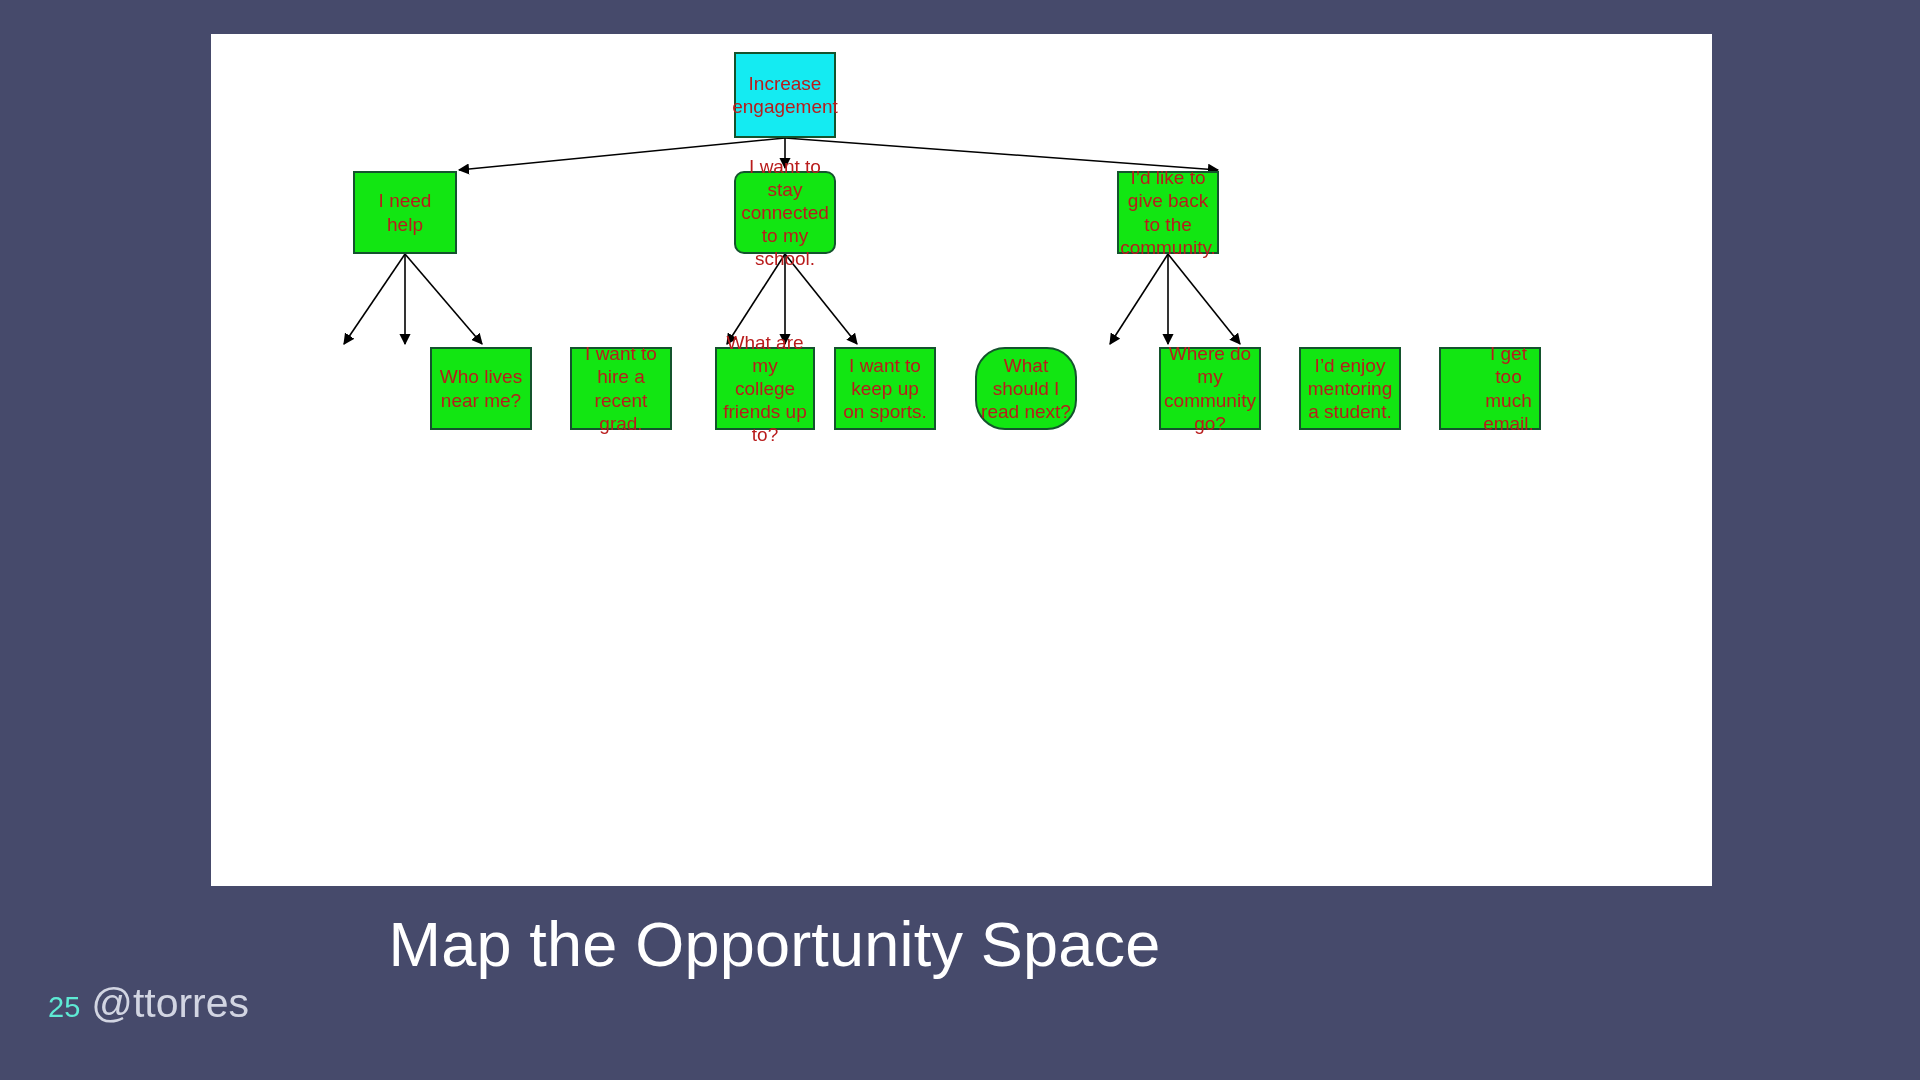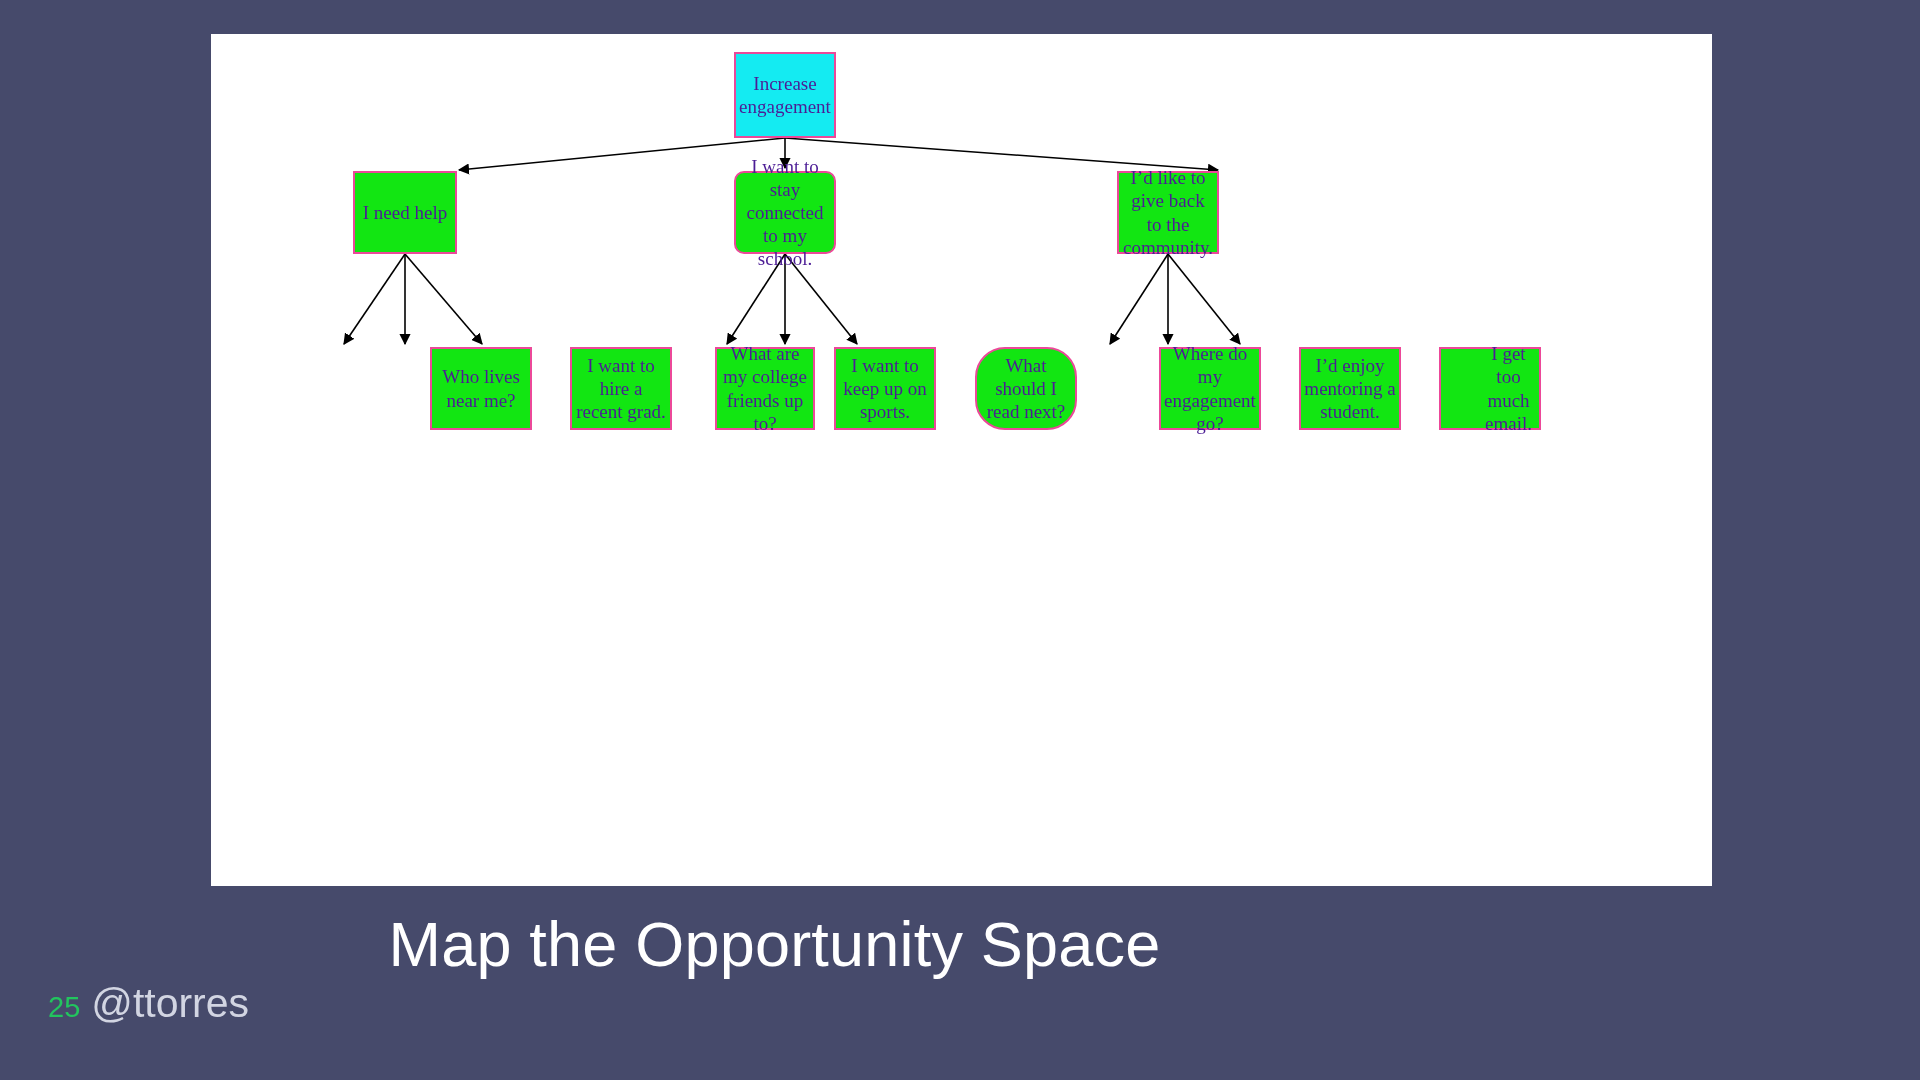--- a/index.html
+++ b/index.html
@@ -29,28 +29,28 @@
   #diagram-svg {
     position: absolute;
     left: 0;
     top: 0;
     width: 1501px;
     height: 852px;
   }
   .node {
     position: absolute;
     box-sizing: border-box;
-    border: 2px solid #ec4899;
-    color: #4c1d95;
+    border: 2px solid #14532d;
+    color: #b91c1c;
     display: flex;
     align-items: center;
     justify-content: center;
     text-align: center;
     line-height: 1.22;
-    font-family: Liberation Serif, serif;
+    font-family: Liberation Sans, sans-serif;
     padding: 2px 3px;
   }
   .node.root {
     background: #14ebf2;
     font-size: 19px;
   }
   .node.lvl2 {
     background: #12e612;
     font-size: 19px;
   }
@@ -74,21 +74,21 @@
   #footer {
     position: absolute;
     left: 48px;
     top: 980px;
     display: flex;
     align-items: baseline;
     gap: 11px;
     font-family: "Liberation Sans", sans-serif;
   }
   #page-number {
-    color: #22c55e;
+    color: #5eead4;
     font-size: 29px;
     font-weight: 400;
   }
   #handle {
     color: #d2d5e2;
     font-size: 41px;
     font-weight: normal;
   }
 </style>
 </head>
@@ -128,21 +128,21 @@
 
     <div class="node lvl2" style="left:142px;top:137px;width:104px;height:83px;">I need help</div>
     <div class="node lvl2" style="left:523px;top:137px;width:102px;height:83px;border-radius:10px;">I want to stay connected to my school.</div>
     <div class="node lvl2" style="left:906px;top:137px;width:102px;height:83px;">I’d like to give back to the community.</div>
 
     <div class="node lvl3" style="left:219px;top:313px;width:102px;height:83px;">Who lives near me?</div>
     <div class="node lvl3" style="left:359px;top:313px;width:102px;height:83px;">I want to hire a recent grad.</div>
     <div class="node lvl3" style="left:504px;top:313px;width:100px;height:83px;">What are my college friends up to?</div>
     <div class="node lvl3" style="left:623px;top:313px;width:102px;height:83px;">I want to keep up on sports.</div>
     <div class="node lvl3" style="left:764px;top:313px;width:102px;height:83px;border-radius:30px;">What should I read next?</div>
-    <div class="node lvl3" style="left:948px;top:313px;width:102px;height:83px;">Where do my engagement go?</div>
+    <div class="node lvl3" style="left:948px;top:313px;width:102px;height:83px;">Where do my community go?</div>
     <div class="node lvl3" style="left:1088px;top:313px;width:102px;height:83px;">I’d enjoy mentoring a student.</div>
     <div class="node lvl3" style="left:1228px;top:313px;width:102px;height:83px;padding-left:40px;">I get too much email.</div>
 
   </div>
 
   <div id="title">Map the Opportunity Space</div>
 
   <div id="footer">
     <span id="page-number">25</span>
     <span id="handle">@ttorres</span>

